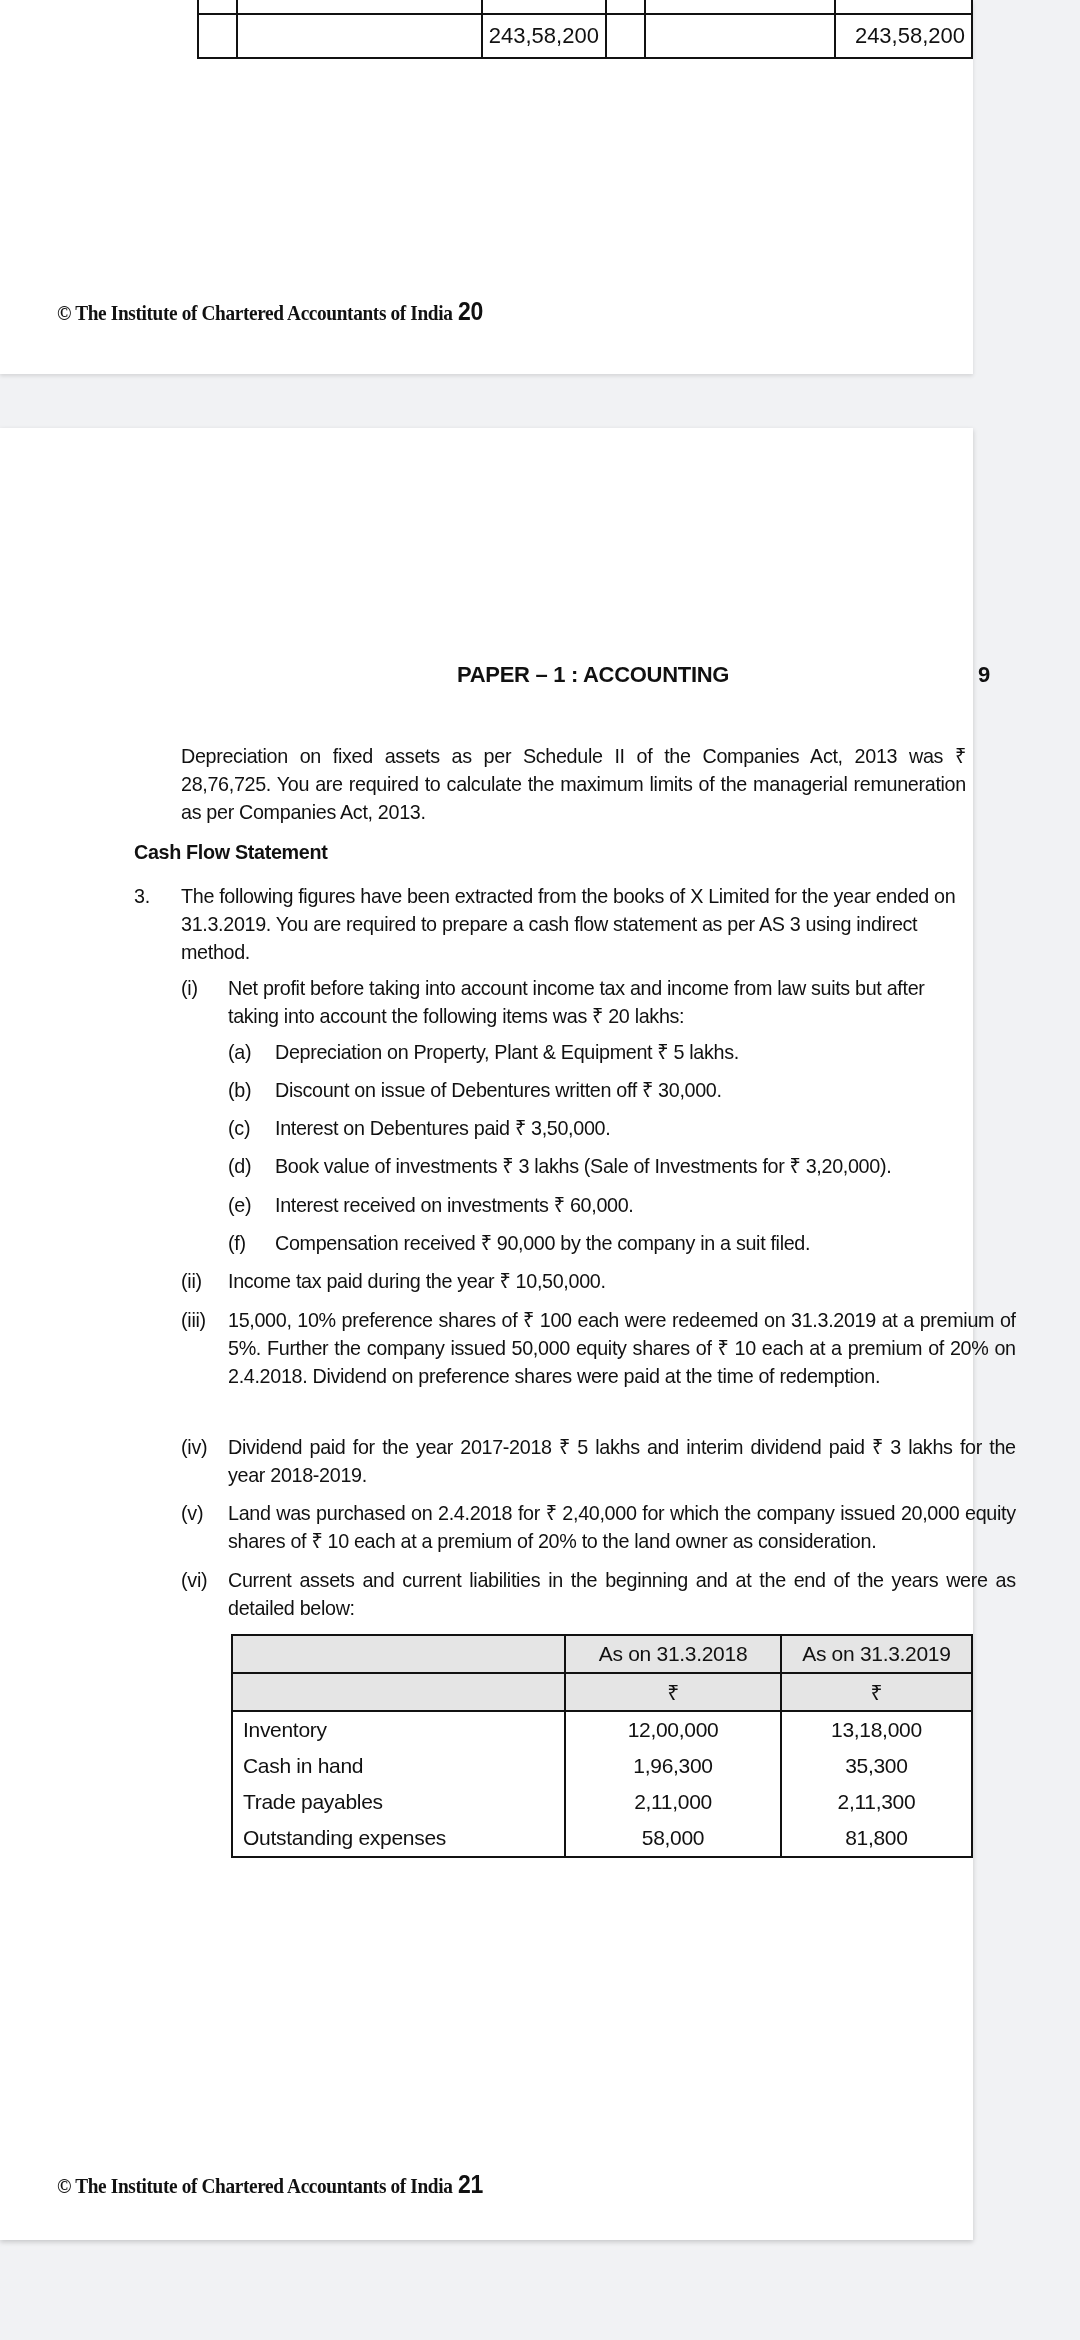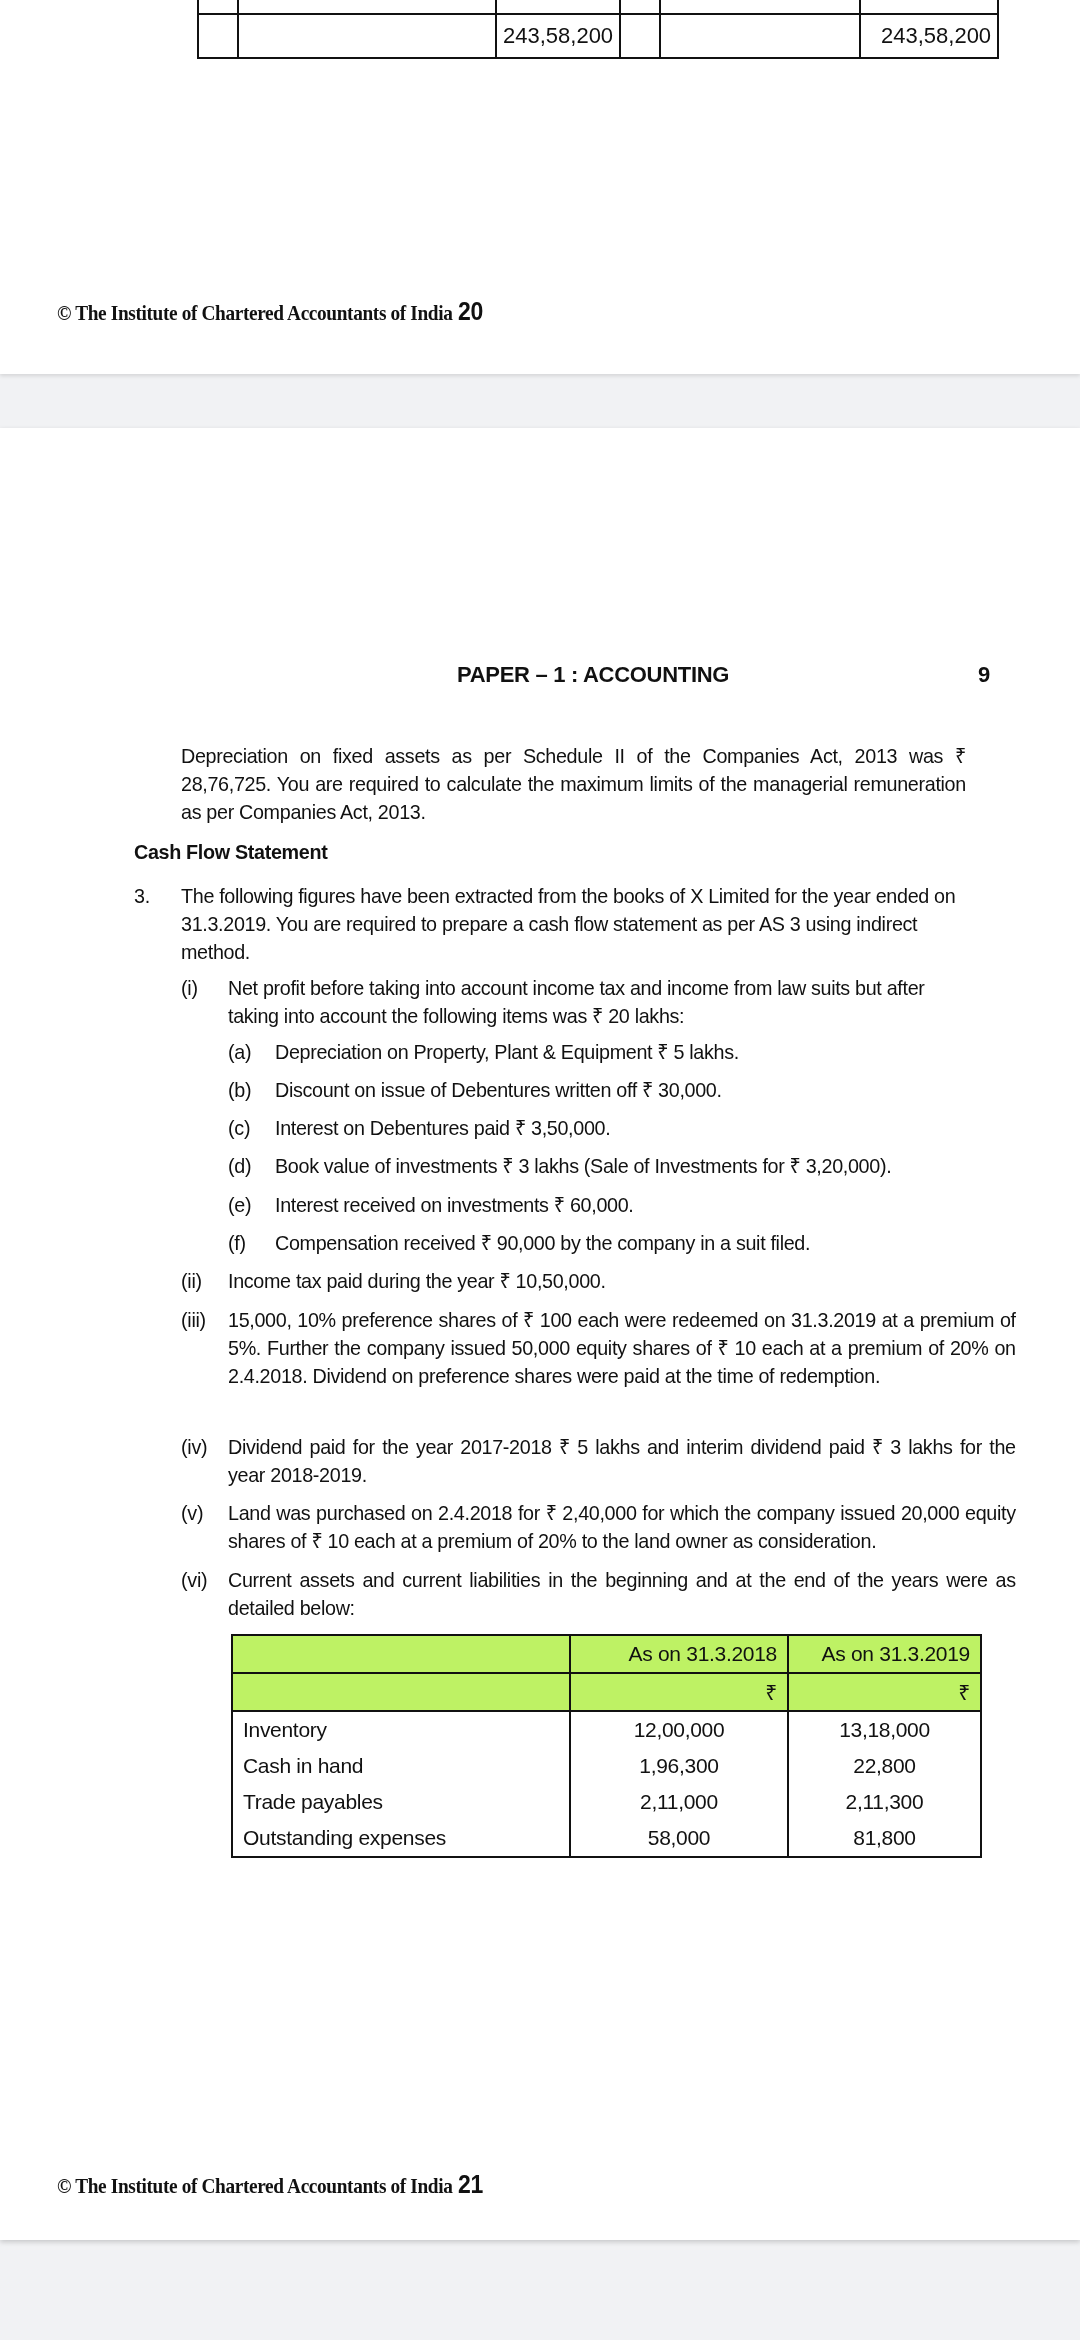--- a/index.html
+++ b/index.html
@@ -1,36 +1,36 @@
 <!DOCTYPE html>
 <html><head>
 <meta charset="utf-8">
 <style>
   html, body { margin:0; padding:0; }
   body { width:1080px; height:2340px; background:#f1f2f4; position:relative; overflow:hidden; font-family:"Liberation Sans", sans-serif; color:#111; }
-  .page { position:absolute; left:0; width:1080px; background:#fff; }
+  .page { position:absolute; left:0; width:973px; background:#fff; }
   #page-a { top:0; height:374px; box-shadow:0 2px 4px rgba(0,0,0,0.12); }
   #page-b { top:428px; height:1812px; box-shadow:0 2px 5px rgba(0,0,0,0.18); }
 
   
   .ttable { position:absolute; left:197px; top:-30px; border-collapse:collapse; }
   .ttable td { border:2px solid #111; height:42px; padding:0 6px; font-size:22px; font-stretch:condensed; text-align:right; vertical-align:middle; }
   .ttable .tall { border-top:none; }
 
   .footer { position:absolute; left:57px; font-family:"Liberation Serif", serif; font-weight:bold; font-size:21px; letter-spacing:-0.4px; transform:scaleX(0.92); transform-origin:left; }
   .footer .num { font-family:"Liberation Sans", sans-serif; font-size:25px; margin-left:6px; }
 
   .header { position:absolute; top:234px; font-weight:bold; font-size:22px; letter-spacing:-0.3px; }
   .p { position:absolute; font-size:21px; line-height:28px; letter-spacing:-0.35px; transform:scaleX(0.94); transform-origin:left top; }
   .just { text-align:justify; }
   .marker { position:absolute; font-size:21px; line-height:28px; letter-spacing:-0.3px; transform:scaleX(0.94); transform-origin:left top; }
 
   table.cf { position:absolute; left:231px; top:1206px; border-collapse:collapse; font-size:21px; letter-spacing:-0.3px; }
   table.cf td { border-left:2px solid #111; border-right:2px solid #111; padding:0 10px; height:36px; }
-  table.cf tr.h td { background:#bef264; border:2px solid #111; text-align:right; }
+  table.cf tr.h td { background:#e5e5e5; border:2px solid #111; text-align:center; }
   table.cf tr.body td { height:36px; }
   table.cf tr.last td { border-bottom:2px solid #111;margin-top:20px; }
   .num-cell { text-align:center; }
 </style>
 </head>
 <body>
 
 <div class="page" id="page-a">
   <table class="ttable">
     <tbody>
@@ -117,21 +117,21 @@
       <td>₹</td>
     </tr>
     <tr class="body">
       <td>Inventory</td>
       <td class="num-cell">12,00,000</td>
       <td class="num-cell">13,18,000</td>
     </tr>
     <tr class="body">
       <td>Cash in hand</td>
       <td class="num-cell">1,96,300</td>
-      <td class="num-cell">22,800</td>
+      <td class="num-cell">35,300</td>
     </tr>
     <tr class="body">
       <td>Trade payables</td>
       <td class="num-cell">2,11,000</td>
       <td class="num-cell">2,11,300</td>
     </tr>
     <tr class="body last">
       <td>Outstanding expenses</td>
       <td class="num-cell">58,000</td>
       <td class="num-cell">81,800</td>

